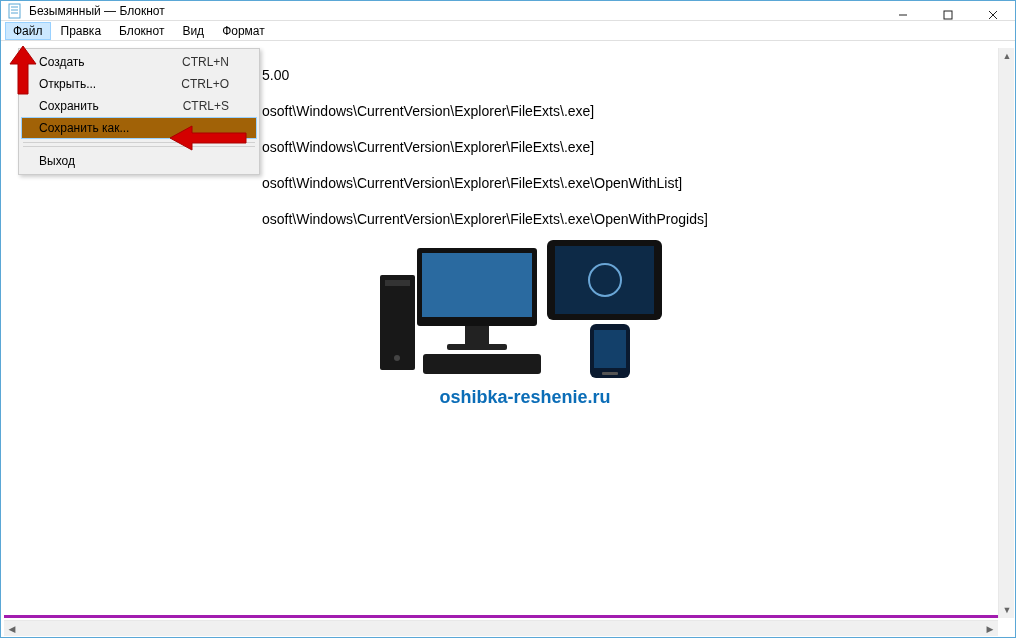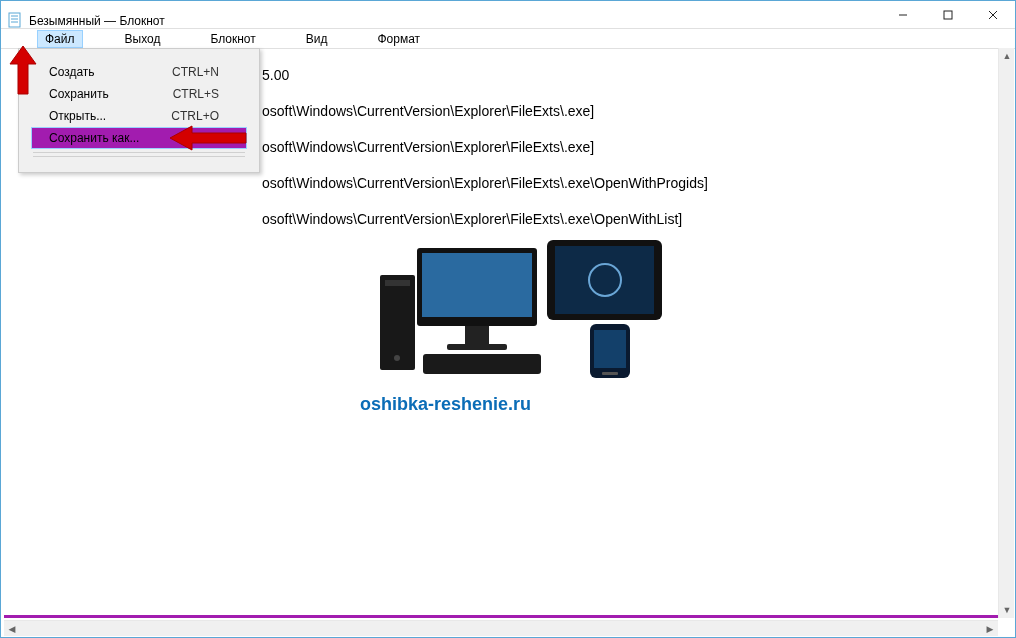--- a/index.html
+++ b/index.html
@@ -6,25 +6,25 @@
   body {
     font-family: "Segoe UI", Tahoma, sans-serif;
     font-size: 12px;
     background: #fff;
     width: 1016px;
     height: 638px;
     overflow: hidden;
     border: 1px solid #5aa7d6;
   }
   .titlebar {
-    height: 28px;
+    height: 20px;
     background: #fff;
     border-bottom: 1px solid #e0e0e0;
     display: flex;
-    align-items: flex-end;
+    align-items: center;
     padding-left: 6px;
     position: relative;
   }
   .titlebar .icon {
     width: 16px; height: 16px;
     margin-right: 6px;
     display: inline-flex;
   }
   .titlebar .title { font-size: 12px; color: #000; }
   .win-controls {
@@ -44,46 +44,45 @@
     align-items: center;
     padding-left: 4px;
     gap: 2px;
     border-bottom: 1px solid #e0e0e0;
     position: relative;
   }
   .menu-item {
     padding: 2px 8px;
     font-size: 12px;
     cursor: default;
-    margin-left: 32px;
   }
   .menu-item.open {
     background: #cce8ff;
     border: 1px solid #99d1ff;
     padding: 1px 7px;
   }
   .dropdown {
     position: absolute;
     top: 48px; left: 18px;
     width: 242px;
     background: #f0f0f0;
     border: 1px solid #cccccc;
     box-shadow: 2px 2px 4px rgba(0,0,0,0.2);
     z-index: 100;
-    padding: 12px;
+    padding: 2px;
   }
   .dd-item {
     display: flex;
     justify-content: space-between;
     padding: 4px 28px 4px 18px;
     font-size: 12px;
     cursor: default;
   }
   .dd-item.highlight {
-    background: #a21caf;
+    background: #a16207;
     border: 1px solid #99d1ff;
     padding: 3px 27px 3px 17px;
   }
   .dd-sep {
     height: 1px;
     background: #d0d0d0;
     margin: 3px 2px;
   }
   .dd-shortcut { color: #333; text-align: center; }
   .content {
@@ -121,22 +120,22 @@
     display: flex;
     align-items: flex-end;
     justify-content: center;
     gap: 2px;
   }
   .wm-text {
     color: #0b6db7;
     font-weight: bold;
     font-size: 18px;
     font-family: Arial, sans-serif;
-    margin-top: 14px;
-    text-align: left;
+    margin-top: 7px;
+    text-align: center;
   }
   .scrollbar-right {
     position: absolute;
     right: 2px; top: 48px; bottom: 20px;
     width: 16px;
     background: #f0f0f0;
     border-left: 1px solid #e8e8e8;
   }
   .scrollbar-bottom {
     position: absolute;
@@ -179,53 +178,57 @@
       <svg width="10" height="10">
         <line x1="1" y1="1" x2="9" y2="9" stroke="#222" stroke-width="1"></line>
         <line x1="9" y1="1" x2="1" y2="9" stroke="#222" stroke-width="1"></line>
       </svg>
     </div>
   </div>
 </div>
 
 <div class="menubar">
   <div class="menu-item open">Файл</div>
-  <div class="menu-item">Выход</div>
+  <div class="menu-item">Правка</div>
   <div class="menu-item">Блокнот</div>
   <div class="menu-item">Вид</div>
   <div class="menu-item">Формат</div>
 </div>
 
 <div class="content">
 <span class="content-line" style="padding-left:258px">5.00</span>
 <span class="content-line" style="padding-left:258px">osoft\Windows\CurrentVersion\Explorer\FileExts\.exe]</span>
 <span class="content-line" style="padding-left:258px">osoft\Windows\CurrentVersion\Explorer\FileExts\.exe]</span>
+<span class="content-line" style="padding-left:258px">osoft\Windows\CurrentVersion\Explorer\FileExts\.exe\OpenWithList]</span>
 <span class="content-line" style="padding-left:258px">osoft\Windows\CurrentVersion\Explorer\FileExts\.exe\OpenWithProgids]</span>
-<span class="content-line" style="padding-left:258px">osoft\Windows\CurrentVersion\Explorer\FileExts\.exe\OpenWithList]</span>
 </div>
 
 <div class="dropdown">
   <div class="dd-item">
     <span>Создать</span>
     <span class="dd-shortcut">CTRL+N</span>
   </div>
   <div class="dd-item">
+    <span>Открыть...</span>
+    <span class="dd-shortcut">CTRL+O</span>
+  </div>
+  <div class="dd-item">
     <span>Сохранить</span>
     <span class="dd-shortcut">CTRL+S</span>
-  </div>
-  <div class="dd-item">
-    <span>Открыть...</span>
-    <span class="dd-shortcut">CTRL+O</span>
   </div>
   <div class="dd-item highlight">
     <span>Сохранить как...</span>
     <span class="dd-shortcut"></span>
   </div>
   <div class="dd-sep"></div>
   <div class="dd-sep"></div>
+  <div class="dd-item">
+    <span>Выход</span>
+    <span class="dd-shortcut"></span>
+  </div>
 </div>
 
 <div class="arrow-up">
   <svg width="30" height="50">
     <polygon points="15,0 28,18 20,18 20,48 10,48 10,18 2,18" fill="#d40000" stroke="#a00" stroke-width="1"></polygon>
   </svg>
 </div>
 <div class="arrow-left">
   <svg width="78" height="28">
     <polygon points="0,14 22,2 22,9 76,9 76,19 22,19 22,26" fill="#d40000" stroke="#a00" stroke-width="1"></polygon>

